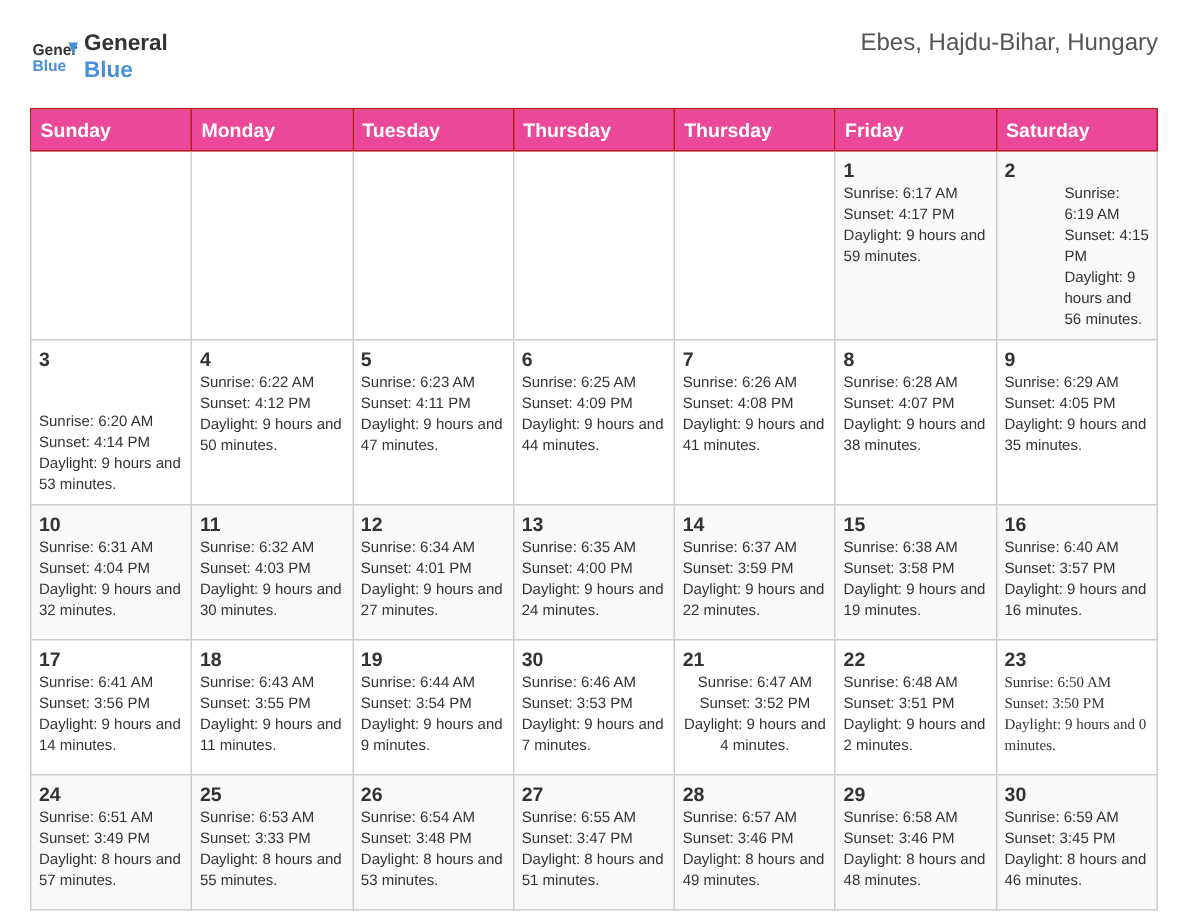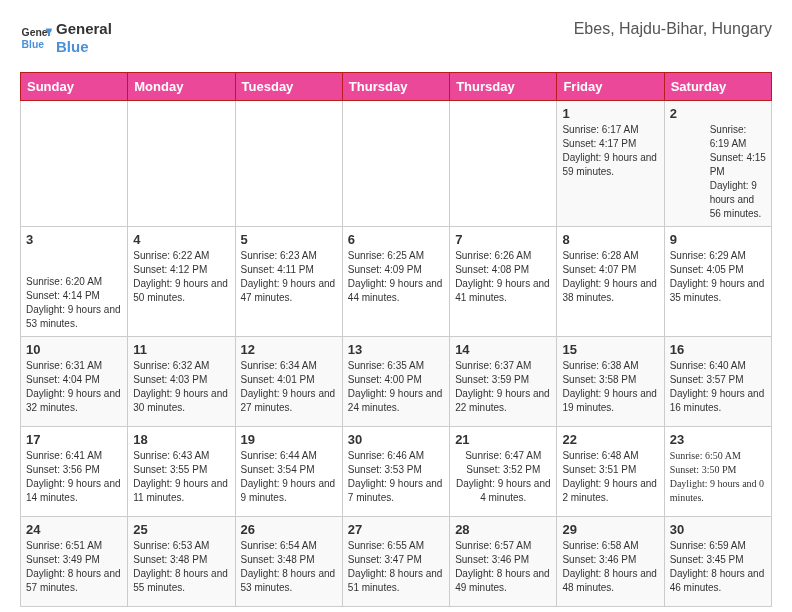--- a/index.html
+++ b/index.html
@@ -264,21 +264,21 @@
       <tr>
         <td>
           <div class="day-num">24</div>
           <div class="day-info" style="white-space: pre-wrap;">Sunrise: 6:51 AM
 Sunset: 3:49 PM
 Daylight: 8 hours and 57 minutes.</div>
         </td>
         <td>
           <div class="day-num">25</div>
           <div class="day-info" style="white-space: pre-wrap;">Sunrise: 6:53 AM
-Sunset: 3:48 PM
+Sunset: 3:33 PM
 Daylight: 8 hours and 55 minutes.</div>
         </td>
         <td>
           <div class="day-num">26</div>
           <div class="day-info" style="white-space: pre-wrap;">Sunrise: 6:54 AM
 Sunset: 3:48 PM
 Daylight: 8 hours and 53 minutes.</div>
         </td>
         <td>
           <div class="day-num">27</div>

